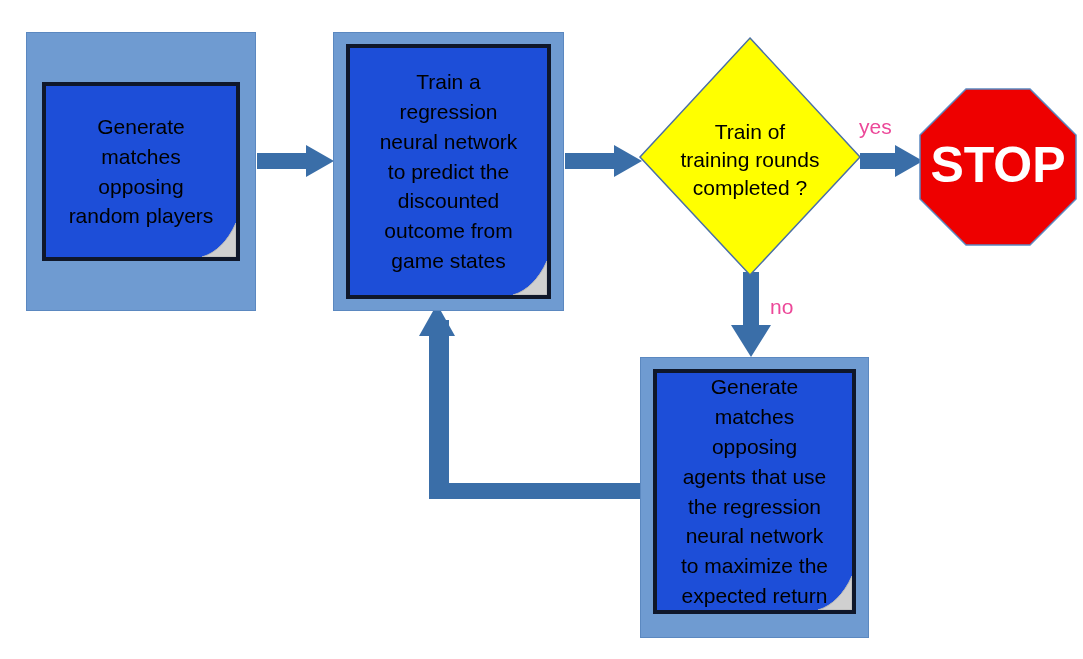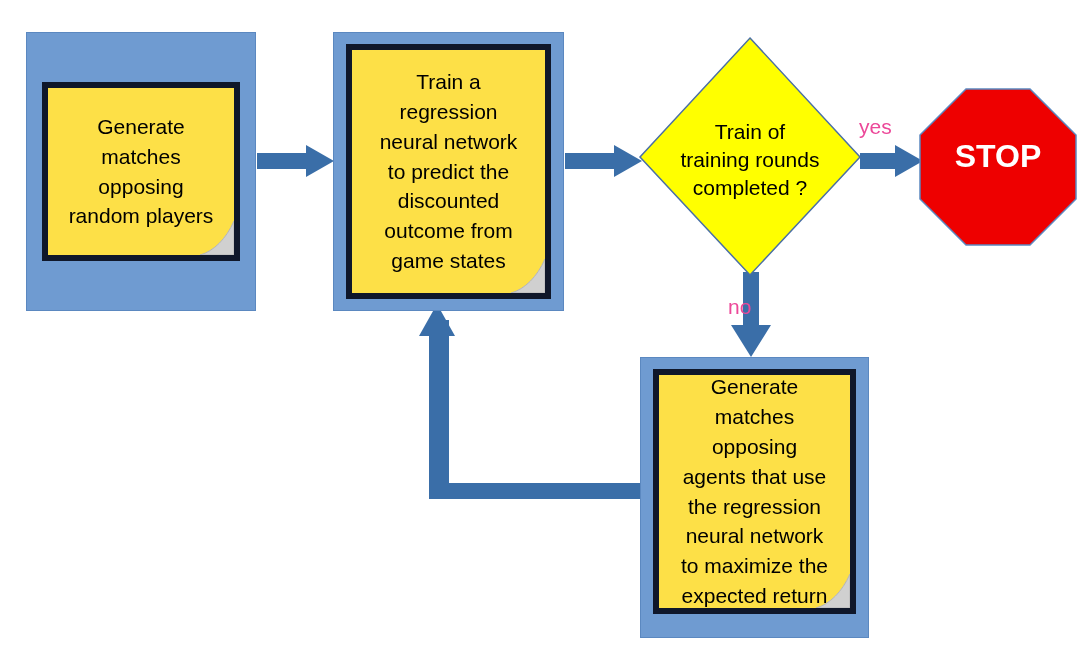--- a/index.html
+++ b/index.html
@@ -27,22 +27,22 @@
   }
   
   .process-node {
     position: absolute;
     box-sizing: border-box;
     background: #6f9bd1;
     border: 1px solid #5b88c0;
   }
   .doc-inner {
     position: absolute;
-    background: #fde047;
-    border: 6px solid #0f172a;
+    background: #1d4ed8;
+    border: 4px solid #0f172a;
     box-sizing: border-box;
     display: flex;
     align-items: center;
     justify-content: center;
   }
   .doc-text {
     text-align: center;
     color: #000000;
     font-size: 21px;
     line-height: 1.42;
@@ -65,21 +65,21 @@
     font-size: 21px;
     line-height: 1.34;
     white-space: pre-line;
   }
   
   .stop-text {
     position: absolute;
     text-align: center;
     color: #ffffff;
     font-weight: bold;
-    font-size: 32px;
+    font-size: 50px;
     letter-spacing: 0px;
     line-height: 1;
   }
   
   .edge-label {
     position: absolute;
     color: #ec4899;
     font-size: 21px;
     line-height: 1;
     white-space: nowrap;
@@ -172,15 +172,15 @@
 expected return</div>
       <svg class="doc-fold" viewBox="0 0 34 34" xmlns="http://www.w3.org/2000/svg">
         <path d="M34,0 L34,34 L0,34 C14,30 26,18 34,0 Z" fill="#ffffff"></path>
         <path d="M34,0 C26,18 14,30 0,34 L34,34 Z" fill="#d0d0d0" stroke="#b4b4b4" stroke-width="1"></path>
       </svg>
     </div>
   </div>
 
   <div class="edge-label" style="left:859px; top:116px;">yes</div>
 
-  <div class="edge-label" style="left:728px; top:296px;">no</div>
+  <div class="edge-label" style="left:770px; top:296px;">no</div>
 
 </div>
 
 </body></html>

